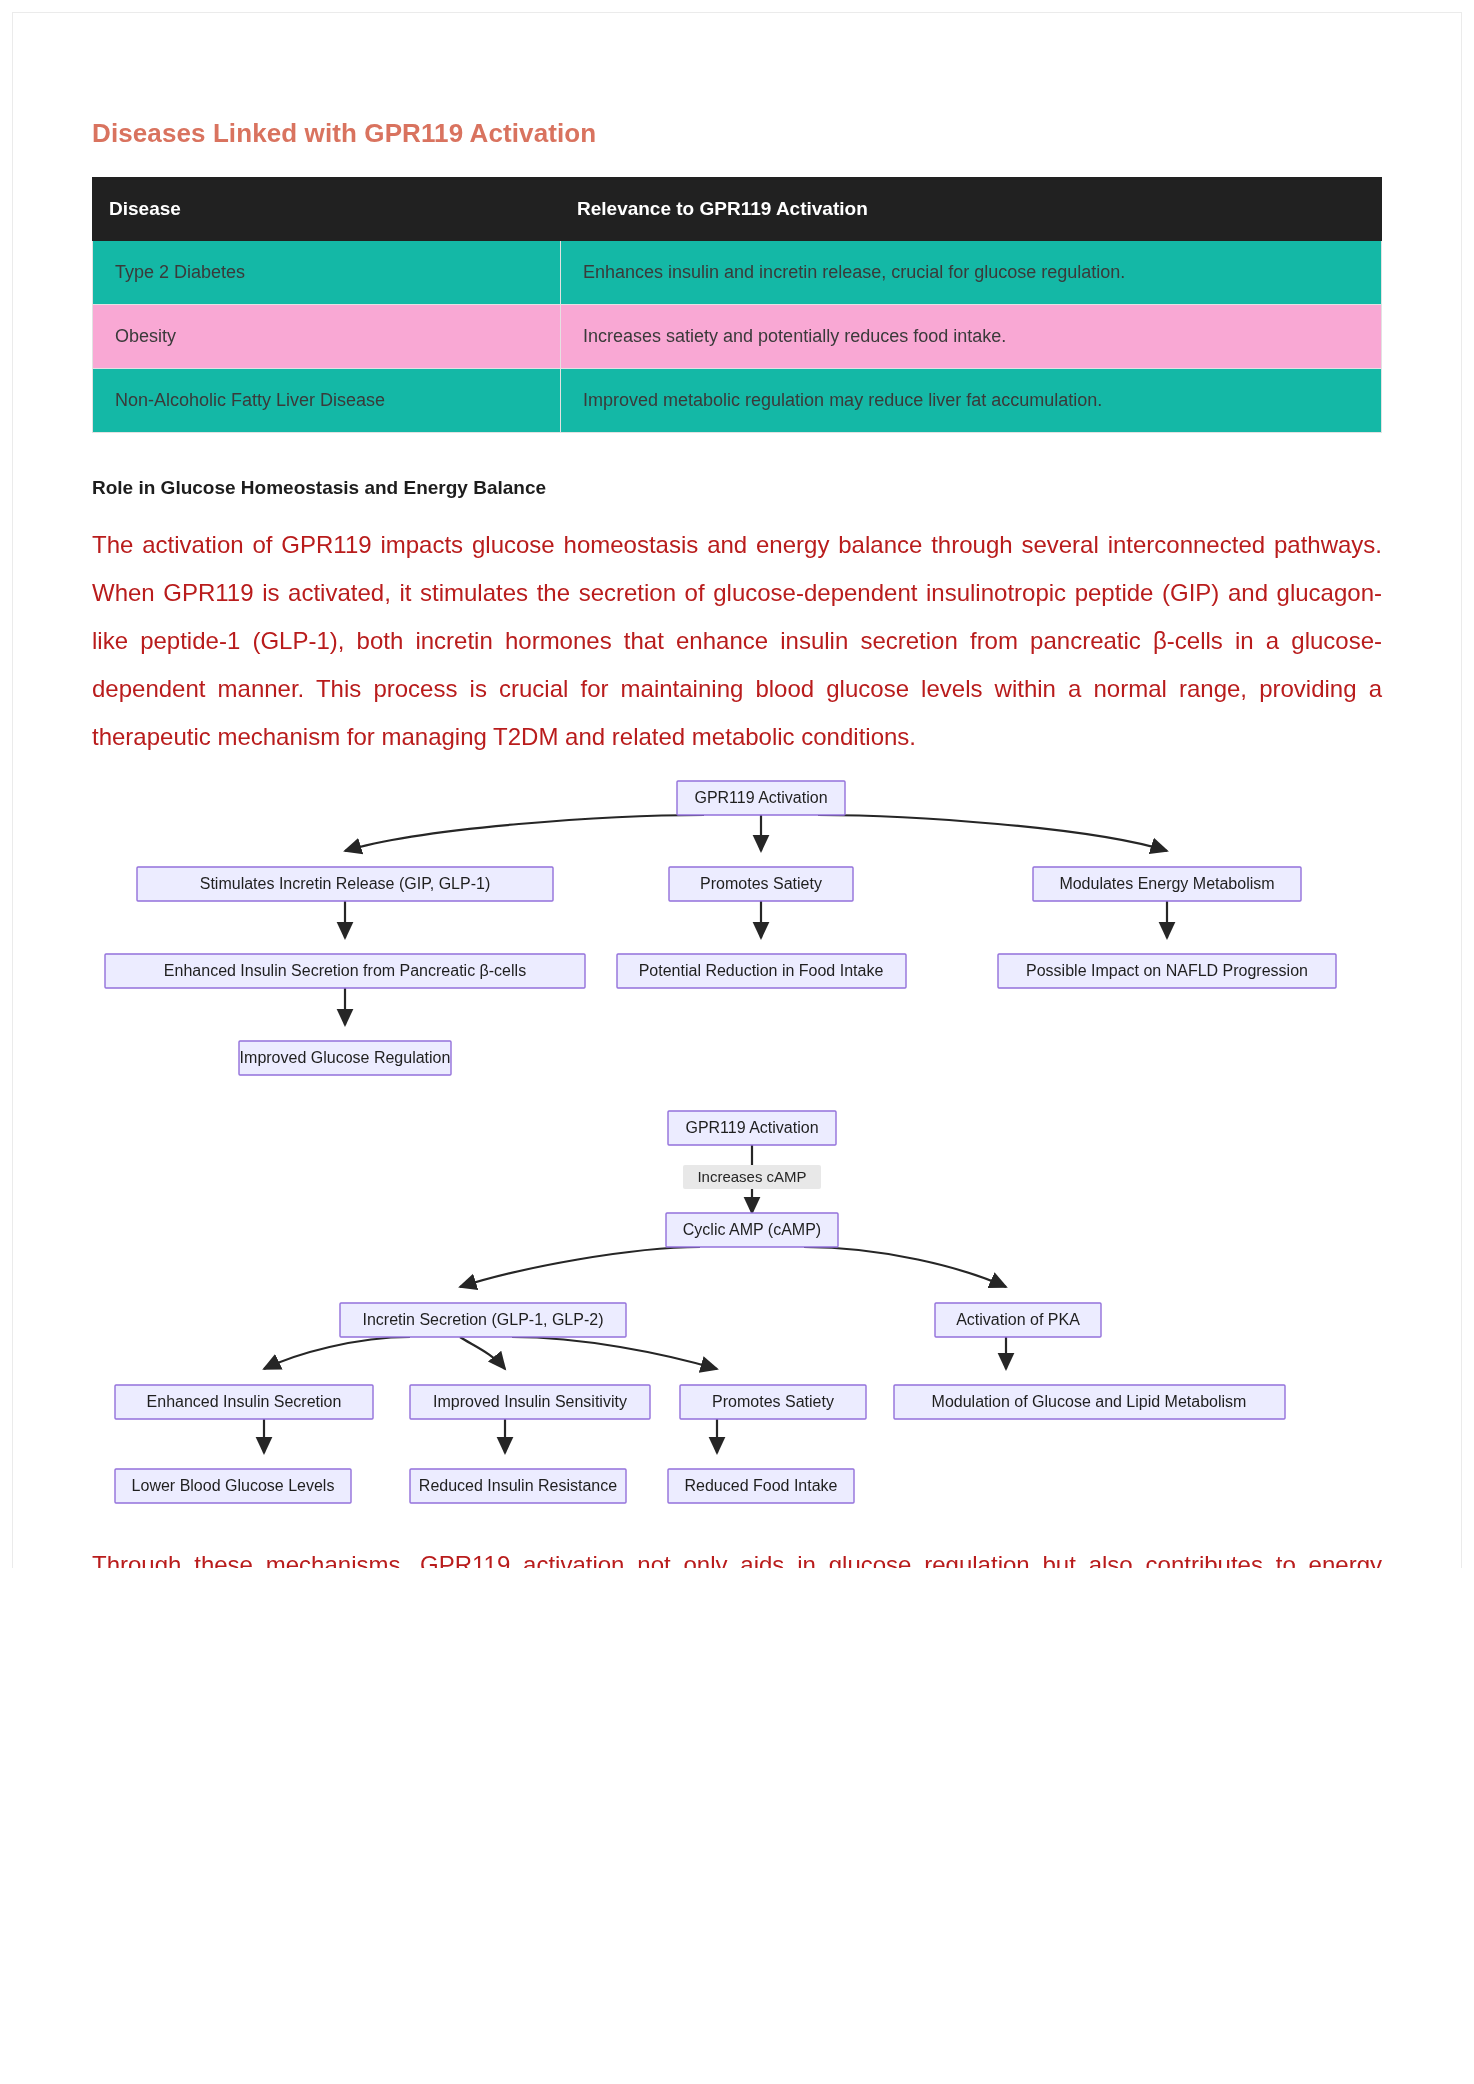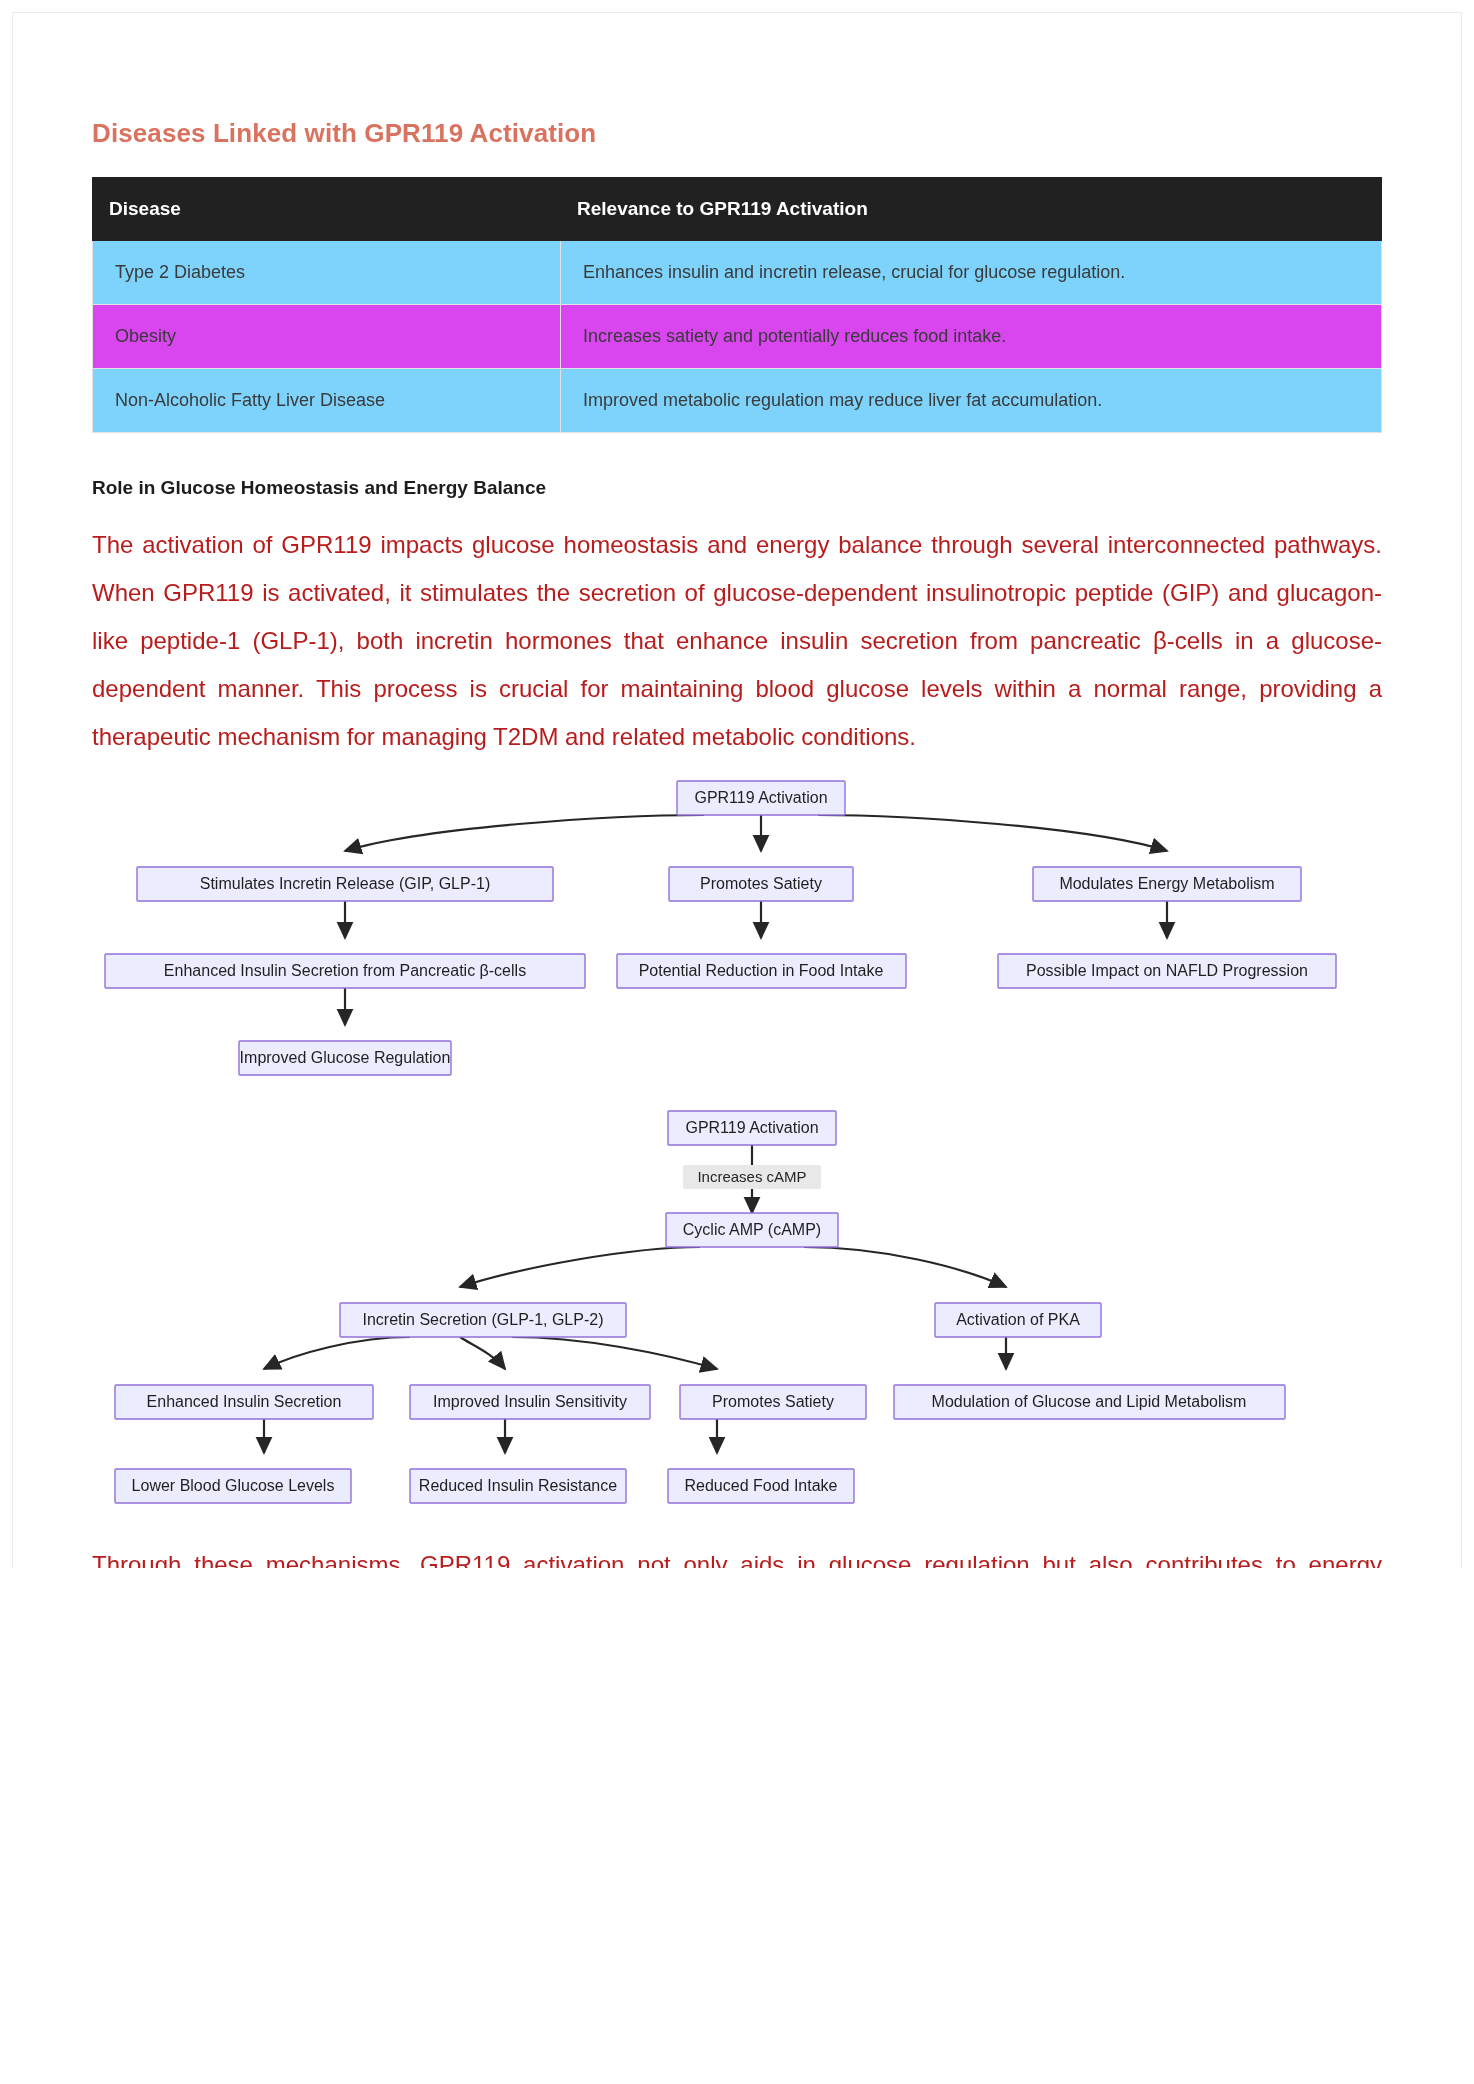--- a/index.html
+++ b/index.html
@@ -65,22 +65,22 @@
     border: 1px solid #212121;
   }
   table.report-table th.col-a { width: 435px; }
   table.report-table td {
     font-size: 18px;
     color: #3a3a3a;
     padding: 21px 22px;
     border: 1px solid #e2e2e2;
     vertical-align: middle;
   }
-  table.report-table tr.odd td { background: #7dd3fc; }
-  table.report-table tr.even td { background: #d946ef; }
+  table.report-table tr.odd td { background: #14b8a6; }
+  table.report-table tr.even td { background: #f9a8d4; }
 
   h2.sub-title {
     font-size: 19px;
     font-weight: bold;
     color: #1d1d1d;
     margin: 0 0 22px 0;
   }
   p.body-text {
     font-size: 24px;
     line-height: 2.0;

